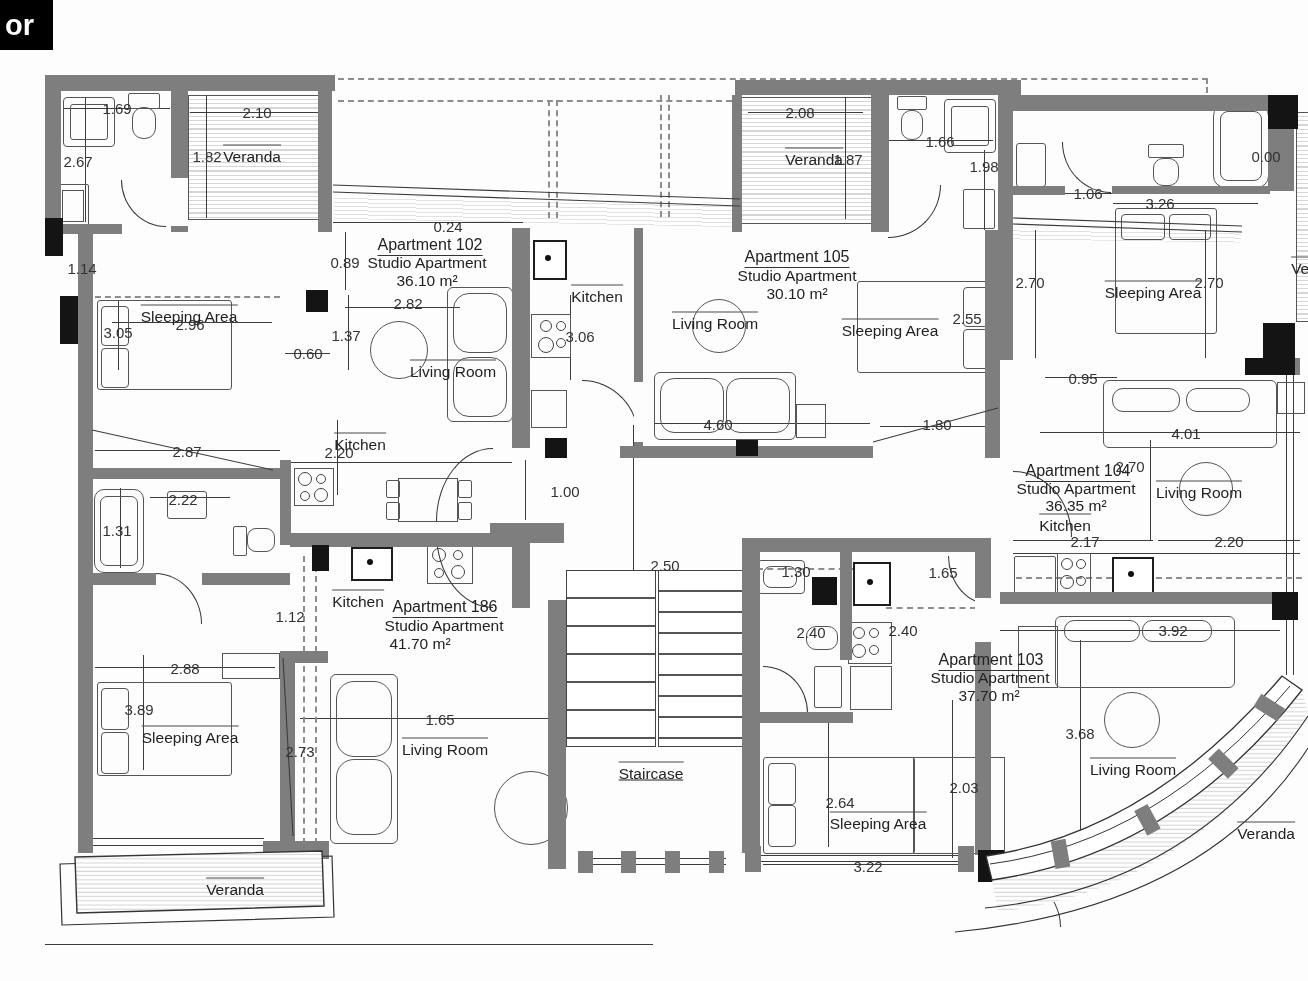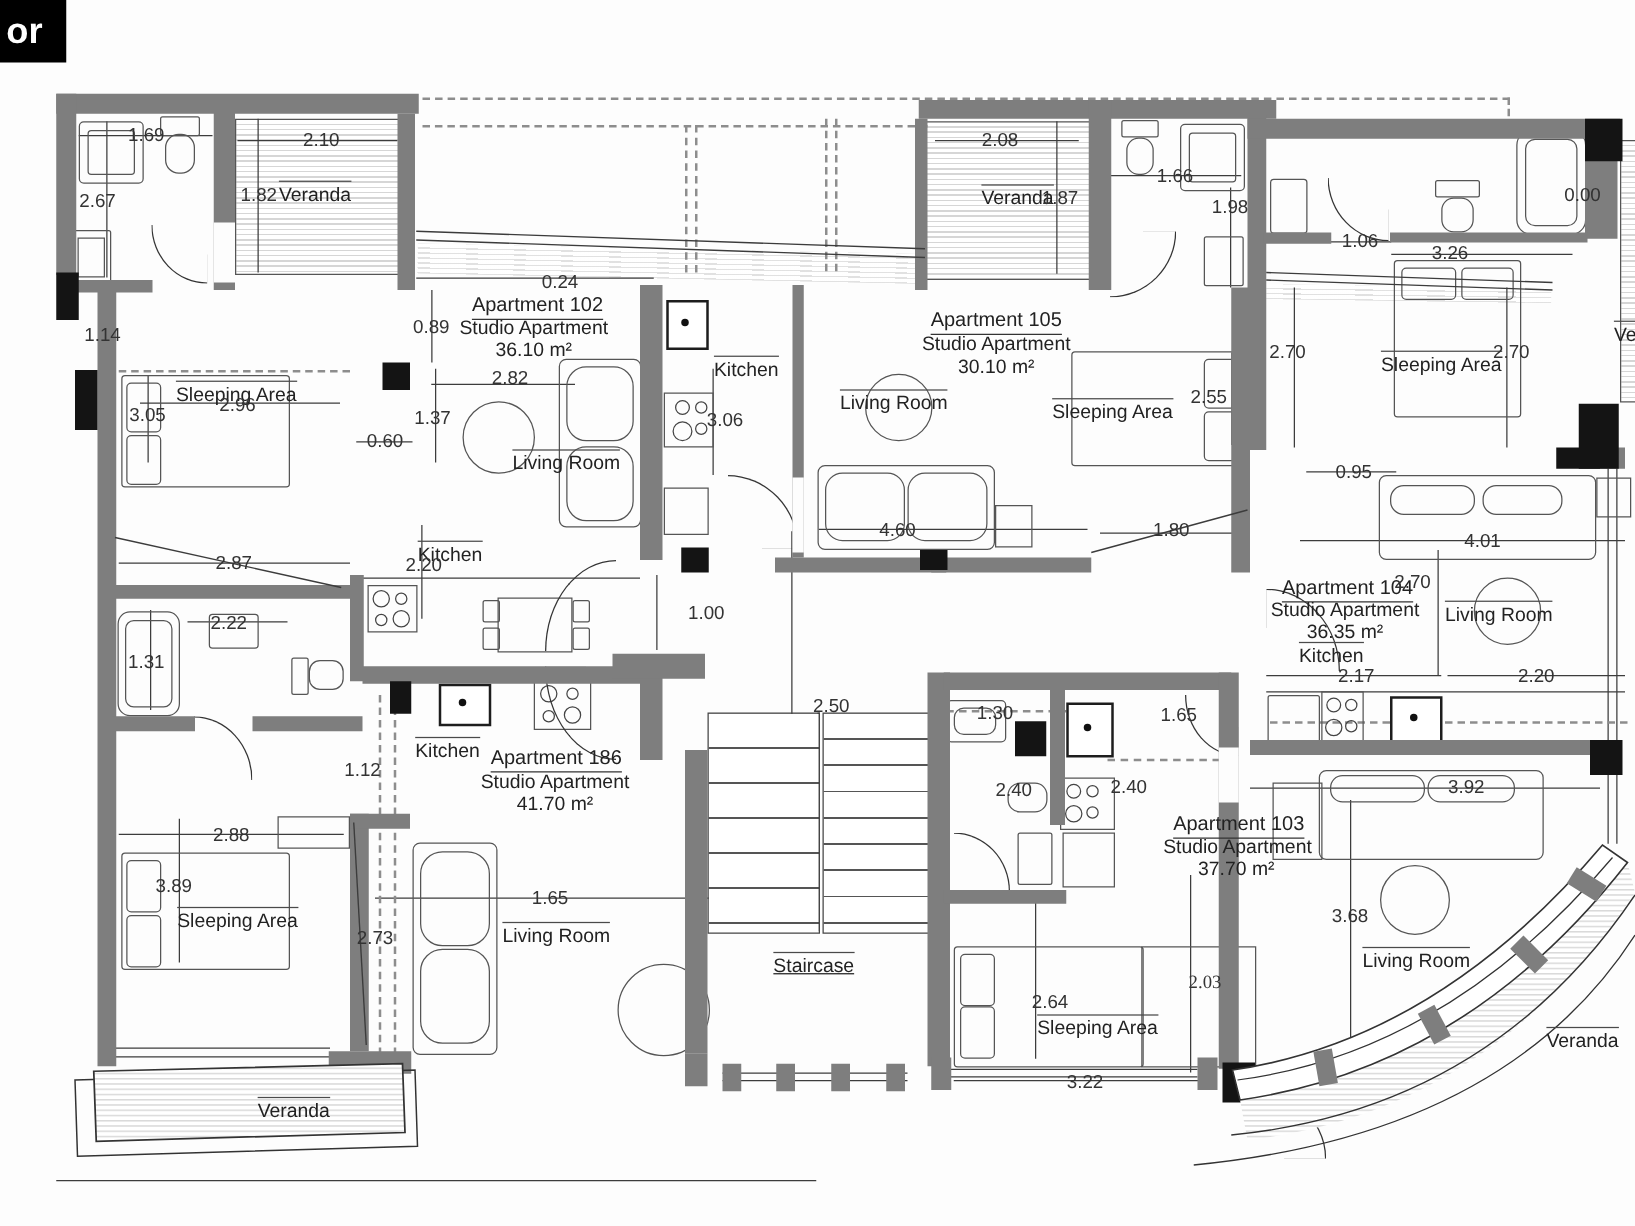--- a/index.html
+++ b/index.html
@@ -340,21 +340,21 @@
       <span class="lbl sub" style="left: 427px; top: 263px;">Studio Apartment</span>
       <span class="lbl sub" style="left: 427px; top: 281px;">36.10 m²</span>
       <span class="lbl apt" style="left: 797px; top: 258px;">Apartment 105</span>
       <span class="lbl sub" style="left: 797px; top: 276px;">Studio Apartment</span>
       <span class="lbl sub" style="left: 797px; top: 294px;">30.10 m²</span>
       <span class="lbl apt" style="left: 1078px; top: 472px;">Apartment 104</span>
       <span class="lbl sub" style="left: 1076px; top: 489px;">Studio Apartment</span>
       <span class="lbl sub" style="left: 1076px; top: 506px;">36.35 m²</span>
       <span class="lbl apt" style="left: 445px; top: 608px;">Apartment 186</span>
       <span class="lbl sub" style="left: 444px; top: 626px;">Studio Apartment</span>
-      <span class="lbl sub" style="left: 444px; top: 644px;">41.70 m²</span>
+      <span class="lbl sub" style="left: 420px; top: 644px;">41.70 m²</span>
       <span class="lbl apt" style="left: 991px; top: 661px;">Apartment 103</span>
       <span class="lbl sub" style="left: 990px; top: 678px;">Studio Apartment</span>
       <span class="lbl sub" style="left: 989px; top: 696px;">37.70 m²</span>
       <span class="lbl room" style="left: 252px; top: 155px;">Veranda</span>
       <span class="lbl room" style="left: 814px; top: 158px;">Veranda</span>
       <span class="lbl room" style="left: 235px; top: 888px;">Veranda</span>
       <span class="lbl room" style="left: 1266px; top: 832px;">Veranda</span>
       <span class="lbl room" style="left: 1320px; top: 267px;">Veranda</span>
       <span class="lbl room" style="left: 597px; top: 295px;">Kitchen</span>
       <span class="lbl room" style="left: 360px; top: 443px;">Kitchen</span>
@@ -411,17 +411,17 @@
       <span class="lbl dim" style="left: 1186px; top: 433px;">4.01</span>
       <span class="lbl dim" style="left: 1130px; top: 466px;">2.70</span>
       <span class="lbl dim" style="left: 1085px; top: 541px;">2.17</span>
       <span class="lbl dim" style="left: 1229px; top: 541px;">2.20</span>
       <span class="lbl dim" style="left: 796px; top: 571px;">1.30</span>
       <span class="lbl dim" style="left: 943px; top: 572px;">1.65</span>
       <span class="lbl dim" style="left: 811px; top: 632px;">2.40</span>
       <span class="lbl dim" style="left: 903px; top: 630px;">2.40</span>
       <span class="lbl dim" style="left: 840px; top: 802px;">2.64</span>
       <span class="lbl dim" style="left: 868px; top: 866px;">3.22</span>
-      <span class="lbl dim" style="left: 964px; top: 787px; font-family: Liberation Serif, serif;">2.03</span>
+      <span class="lbl dim" style="left: 964px; top: 787px;">2.03</span>
       <span class="lbl dim" style="left: 1080px; top: 733px;">3.68</span>
       <span class="lbl dim" style="left: 1141px; top: 630px; margin-left: 32px;">3.92</span>
     </div>
 </div>
 
 </body></html>

